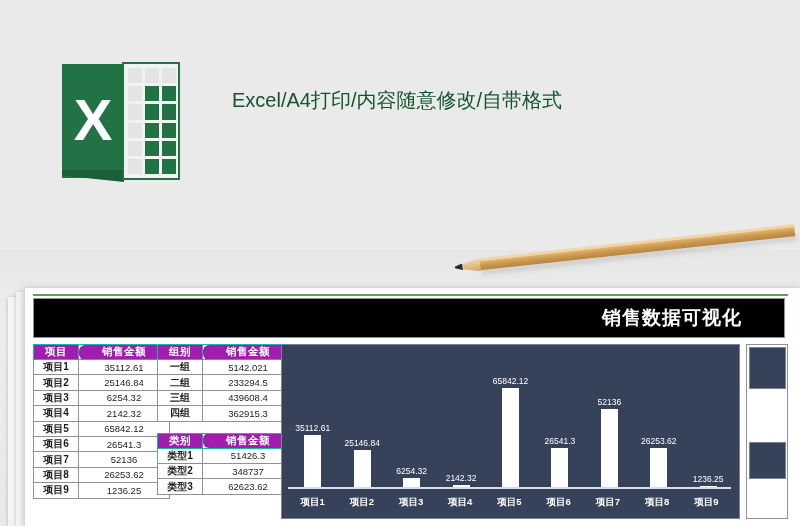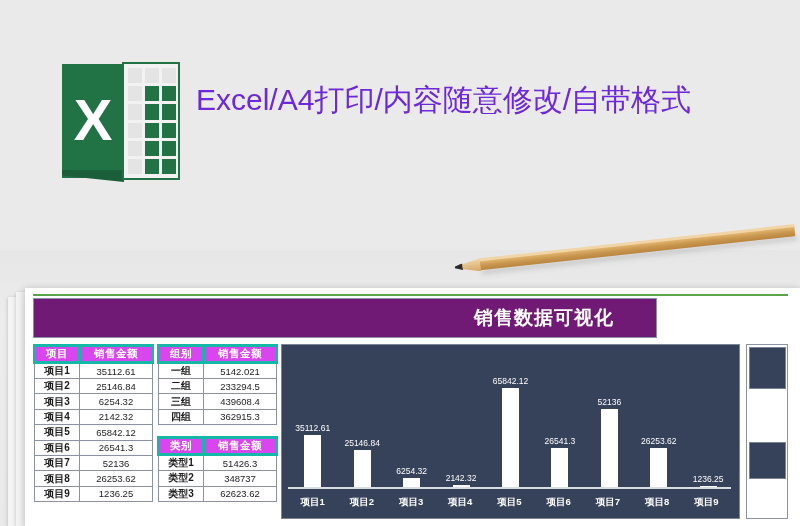--- a/index.html
+++ b/index.html
@@ -44,23 +44,24 @@
   }
   .xl-cell { background:#217346; }
   .xl-cell.light { background:#e4e4e4; }
 
   #banner-text { position:absolute; left:196px; top:66px; width:580px; }
   #main-title {
     font-size:31px; font-weight:bold; color:#1d6b3d;
     letter-spacing:0px; white-space:nowrap; line-height:44px;
   }
   #sub-title {
-    font-size:30px; color:#6d28d9; line-height:44px;
+    font-size:20px; color:#14532d; line-height:44px;
     margin-top:12px; white-space:nowrap;
     font-family:"Liberation Sans","DejaVu Sans",sans-serif;
+    margin-left:36px;
   }
 
   
   #desk {
     position:absolute; left:0; top:250px; width:800px; height:276px;
     background:linear-gradient(180deg,#e6e6e6 0%, #ededed 25%, #e9e9e9 100%);
   }
   #pencil {
     position:absolute; left:455px; top:255px; width:346px; height:30px;
     transform:rotate(-6.2deg); transform-origin:left center;
@@ -106,52 +107,52 @@
     overflow:hidden;
     padding:6px 0 0 0;
   }
   #greenline {
     position:absolute; left:8px; top:6px; width:755px; height:2px;
     background:#5aa34a;
   }
 
   
   #doc-titlebar {
-    position:absolute; left:8px; top:10px; width:624px; height:40px;
-    background:#701a75; border:1px solid #8a93a6;
+    position:absolute; left:8px; top:10px; width:752px; height:40px;
+    background:#000000; border:1px solid #8a93a6;
     display:flex; align-items:center; justify-content:flex-end;
     padding-right:42px;
   }
   #doc-title {
     color:#ffffff; font-size:19px; font-weight:bold; letter-spacing:1px;
   }
 
   
   #doc-body {
     position:absolute; left:8px; top:56px; width:755px; height:182px;
     display:flex; gap:6px;
   }
 
   .tbl-col { width:118px; flex:0 0 118px; }
   table.dt {
     width:118px; border-collapse:collapse;
     table-layout:fixed;
   }
   table.dt th {
-    background:#d946ef; color:#fff; font-size:10.5px; font-weight:bold;
-    height:15px; border:3px solid #14b8a6; letter-spacing:.5px;
+    background:#a21caf; color:#fff; font-size:10.5px; font-weight:bold;
+    height:15px; border:1px solid #14b8a6; letter-spacing:.5px;
   }
   table.dt td {
     background:#fff; color:#1c1c1c; font-size:9.5px;
     height:15.4px; border:1px solid #8b93a3; text-align:center;
     white-space:nowrap;
   }
   table.dt td.lbl { font-weight:bold; font-size:10px; }
   table.dt th.c1, table.dt td.c1 { width:45px; }
-  table.dt th.c2, table.dt td.c2 { width:73px; }
+  table.dt th.c2, table.dt td.c2 { width:91px;border-radius:6px; }
   .tbl-gap { height:11px; }
 
   
   #chart-col { flex:1 1 auto; }
   #chart {
     position:relative; width:100%; height:175px;
     background:#36415a; border:1px solid #7b8496;
   }
   #plot {
     position:absolute; left:6px; right:6px; top:6px; bottom:30px;

